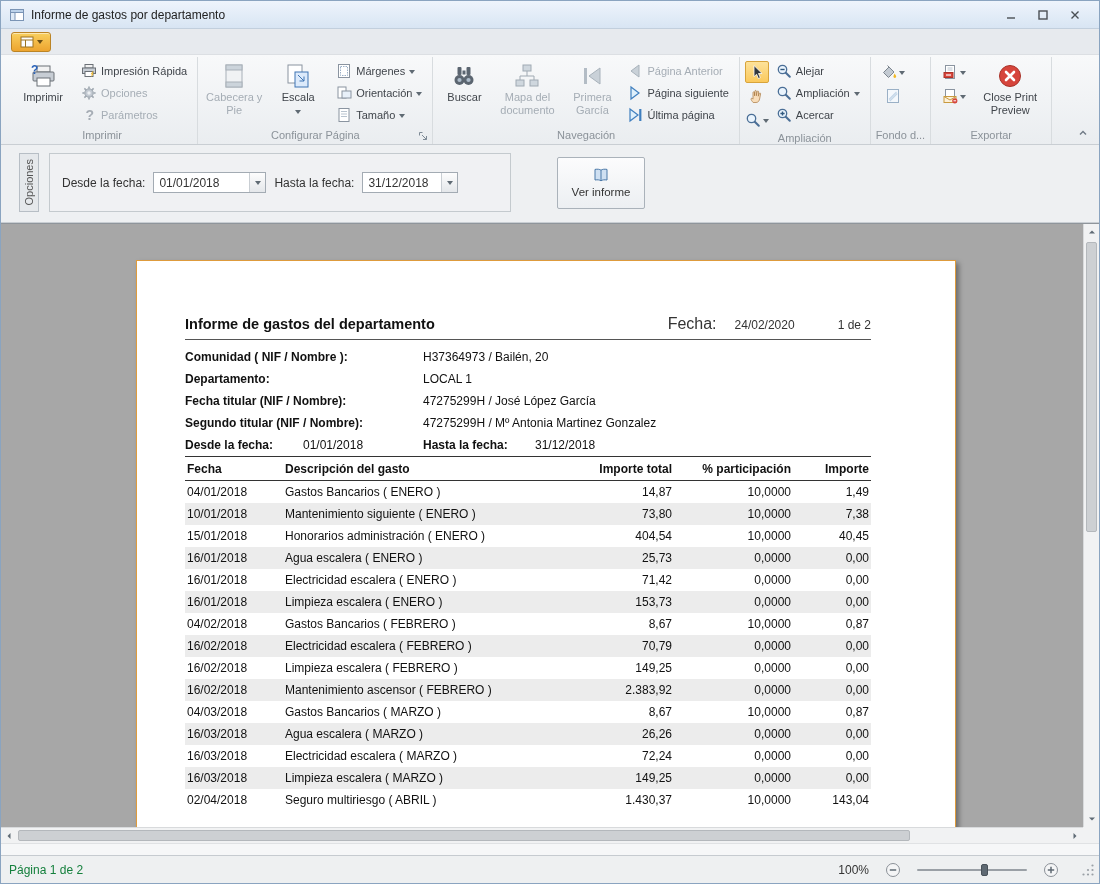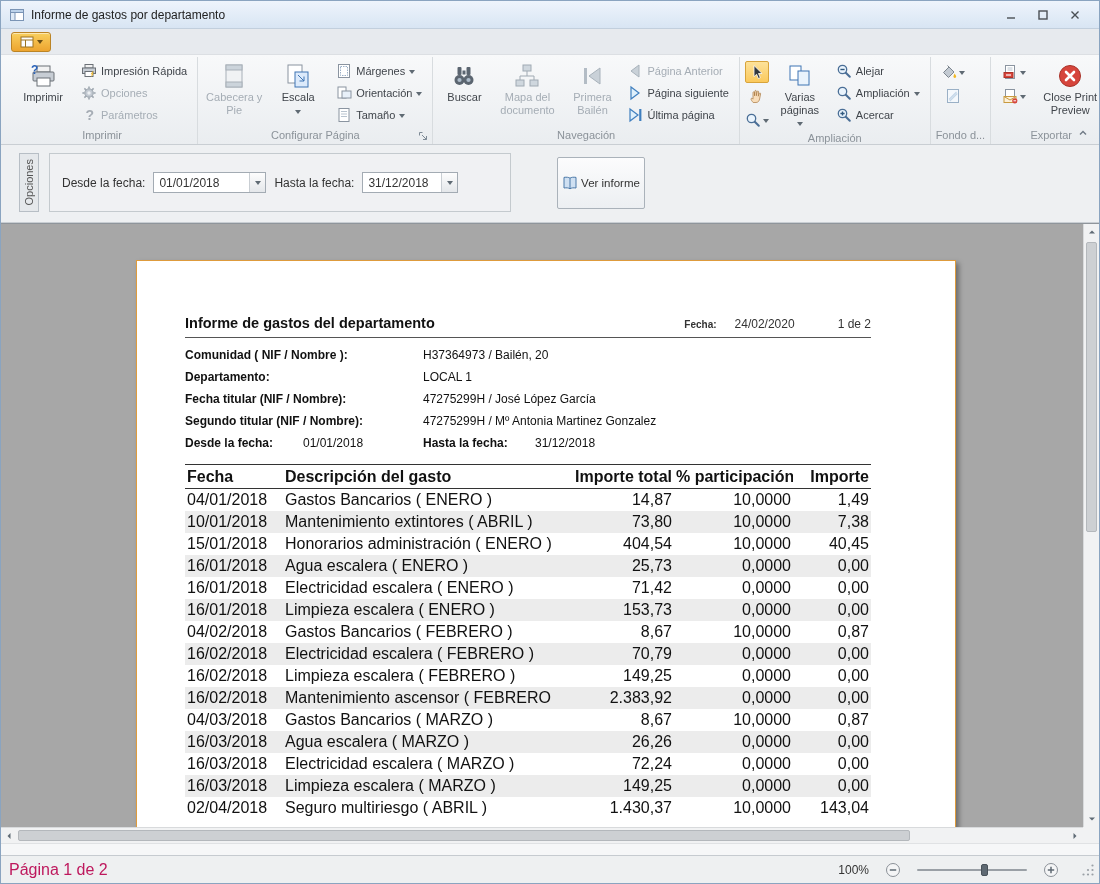--- a/index.html
+++ b/index.html
@@ -39,56 +39,56 @@
   
   .optionsbar{height:78px;background:#eef0f2;display:flex;align-items:stretch;padding:8px 10px 10px 18px;gap:10px;border-bottom:1px solid #c9ced3;flex:0 0 auto}
   .opt-tab{width:20px;background:#e5e8eb;border:1px solid #b7bec5;display:flex;align-items:center;justify-content:center}
   .opt-tab span{writing-mode:vertical-rl;transform:rotate(180deg);font-size:11px;color:#555}
   .opt-group{width:462px;border:1px solid #c4cace;background:#f0f1f3;display:flex;align-items:center;gap:8px;padding:0 12px}
   .opt-label{font-size:12px;color:#333;white-space:nowrap}
   .combo{display:flex;height:21px;border:1px solid #a3abb3;background:#fff;align-items:center}
   .combo.w1{width:113px}.combo.w2{width:96px}
   .combo .cv{flex:1;padding:0 5px;font-size:12px;white-space:nowrap}
   .combo .cbtn{width:16px;height:100%;border-left:1px solid #c9ced3;background:linear-gradient(#fdfdfd,#e4e7ea);display:flex;align-items:center;justify-content:center}
-  .view-report{margin-left:36px;width:88px;height:52px;align-self:center;border:1px solid #aab2ba;background:linear-gradient(#fcfcfd,#eceff2);display:flex;align-items:center;justify-content:center;gap:3px;font-size:11.5px;color:#333;border-radius:2px}
+  .view-report{margin-left:36px;width:88px;height:52px;align-self:center;border:1px solid #aab2ba;background:linear-gradient(#fcfcfd,#eceff2);display:flex;flex-direction:column;align-items:center;justify-content:center;gap:3px;font-size:11.5px;color:#333;border-radius:2px}
 
   
   .preview{flex:1;position:relative;background:#a7a7a7;overflow:hidden;border-top:1px solid #8f959b}
   .page{position:absolute;left:135px;top:36px;width:820px;height:1120px;background:#fff;border:1px solid #de9b3c;box-shadow:3px 3px 5px rgba(0,0,0,.35);padding:54px 84px 0 48px}
   .rp-titlerow{display:flex;align-items:baseline;border-bottom:1px solid #555;padding-bottom:6px}
   .rp-title{font-size:14.5px;font-weight:bold;color:#111}
   .rp-meta{margin-left:auto;display:flex;align-items:baseline}
-  .rp-meta .ml{font-weight:bold;font-size:10px}
+  .rp-meta .ml{font-weight:normal;font-size:16px}
   .rp-meta .mv{font-size:12px;margin-left:18px}
   .rp-meta .mp{font-size:12px;margin-left:43px}
   .rp-fields{padding-top:6px}
   .rp-field{display:flex;height:22px;align-items:center;font-size:12px;color:#111}
   .rp-field .fl{width:238px;font-weight:bold;flex:0 0 auto}
   .rp-range{display:flex;height:22px;align-items:center;font-size:12px;color:#111}
   .rp-range .rl1{width:118px;font-weight:bold}
   .rp-range .rv1{width:120px}
   .rp-range .rl2{width:112px;font-weight:bold}
-  table.rpt{width:100%;border-collapse:collapse;margin-top:10px;font-size:16px;color:#111;table-layout:fixed}
+  table.rpt{width:100%;border-collapse:collapse;font-size:12px;color:#111;table-layout:fixed}
   .rpt th{border-top:1px solid #333;border-bottom:1px solid #333;font-weight:bold;text-align:left;height:24px;padding:0 2px;overflow:hidden;white-space:nowrap}
   .rpt th.num,.rpt td.num{text-align:right}
   .rpt td{height:22px;padding:0 2px;overflow:hidden;white-space:nowrap}
   .rpt tr.alt td{background:#ececec}
 
   
   .vscroll{position:absolute;right:0;top:0;bottom:16px;width:16px;background:#f1f2f3;border-left:1px solid #d8dadc}
   .hscroll{position:absolute;left:0;right:16px;bottom:0;height:16px;background:#f1f2f3;border-top:1px solid #d8dadc}
   .scorner{position:absolute;right:0;bottom:0;width:16px;height:16px;background:#f1f2f3}
   .sarrow{position:absolute;width:16px;height:16px;display:flex;align-items:center;justify-content:center}
   .vthumb{position:absolute;left:2px;right:2px;top:18px;height:290px;background:#cdd0d3;border:1px solid #b4b8bc;border-radius:2px}
   .hthumb{position:absolute;top:2px;bottom:2px;left:17px;width:calc(100% - 190px);background:#cdd0d3;border:1px solid #b4b8bc;border-radius:2px}
 
   
   .gapstrip{height:12px;background:#f6f7f8;border-top:1px solid #e0e2e4;flex:0 0 auto}
   .statusbar{height:28px;background:#eef0f1;border-top:1px solid #c6cbd0;display:flex;align-items:center;padding:0 4px 0 8px;flex:0 0 auto}
-  .sb-page{font-size:16px;color:#be185d}
+  .sb-page{font-size:12px;color:#15803d}
   .sb-right{margin-left:auto;display:flex;align-items:center;gap:16px}
   .sb-zoomtext{font-size:12px;color:#333}
   .sbtn{width:16px;height:16px;display:flex;align-items:center;justify-content:center}
   .slider{width:110px;height:18px;position:relative}
   .slider .track{position:absolute;top:8px;left:0;right:0;height:2px;background:#9aa0a6;border-radius:1px}
   .slider .thumb{position:absolute;top:3px;left:58%;width:7px;height:12px;background:#5f6a73;border:1px solid #49525a;border-radius:2px}
   .grip{width:14px;height:14px;margin-left:6px}
 </style>
 </head>
 <body>
@@ -407,21 +407,21 @@
         <div class="rbtn-large disabled" style="width:70px">
           <svg class="i26">
               <use href="#sym-docmap"></use>
             </svg>
           <span class="rbl">Mapa del documento</span>
         </div>
         <div class="rbtn-large disabled" style="width:56px">
           <svg class="i26">
               <use href="#sym-first-dis"></use>
             </svg>
-          <span class="rbl">Primera Bailén</span>
+          <span class="rbl">Primera García</span>
         </div>
         <div class="rcol">
           <div class="rbtn-small disabled">
             <svg class="i16">
                 <use href="#sym-prev-dis"></use>
               </svg>
             <span class="rsl">Página Anterior</span>
           </div>
           <div class="rbtn-small">
             <svg class="i16">
@@ -452,27 +452,20 @@
             <svg class="i16">
                 <use href="#sym-hand"></use>
               </svg>
           </div>
           <div class="rbtn-sq">
             <svg class="i16">
                 <use href="#sym-mag"></use>
               </svg>
             <span class="dda"></span>
           </div>
-        </div>
-        <div class="rbtn-large" style="width:58px">
-          <svg class="i26">
-              <use href="#sym-pages2"></use>
-            </svg>
-          <span class="rbl">Varias páginas</span>
-          <span class="dda"></span>
         </div>
         <div class="rcol">
           <div class="rbtn-small">
             <svg class="i16">
                 <use href="#sym-mag-minus"></use>
               </svg>
             <span class="rsl">Alejar</span>
           </div>
           <div class="rbtn-small">
             <svg class="i16">
@@ -626,21 +619,21 @@
         <tbody>
             <tr>
               <td>04/01/2018</td>
               <td>Gastos Bancarios ( ENERO )</td>
               <td class="num">14,87</td>
               <td class="num">10,0000</td>
               <td class="num">1,49</td>
             </tr>
             <tr class="alt">
               <td>10/01/2018</td>
-              <td>Mantenimiento extintores ( ABRIL )</td>
+              <td>Mantenimiento siguiente ( ENERO )</td>
               <td class="num">73,80</td>
               <td class="num">10,0000</td>
               <td class="num">7,38</td>
             </tr>
             <tr>
               <td>15/01/2018</td>
               <td>Honorarios administración ( ENERO )</td>
               <td class="num">404,54</td>
               <td class="num">10,0000</td>
               <td class="num">40,45</td>

